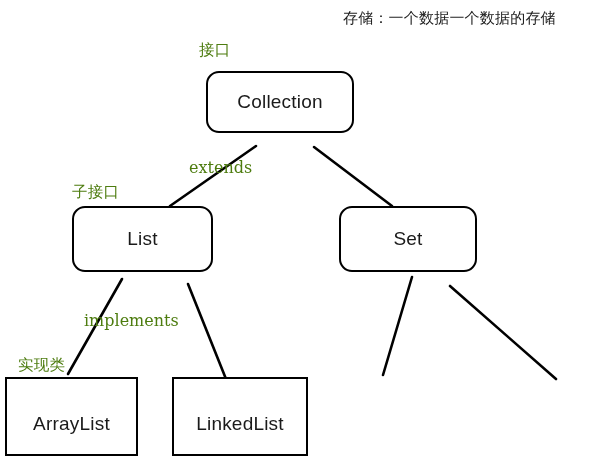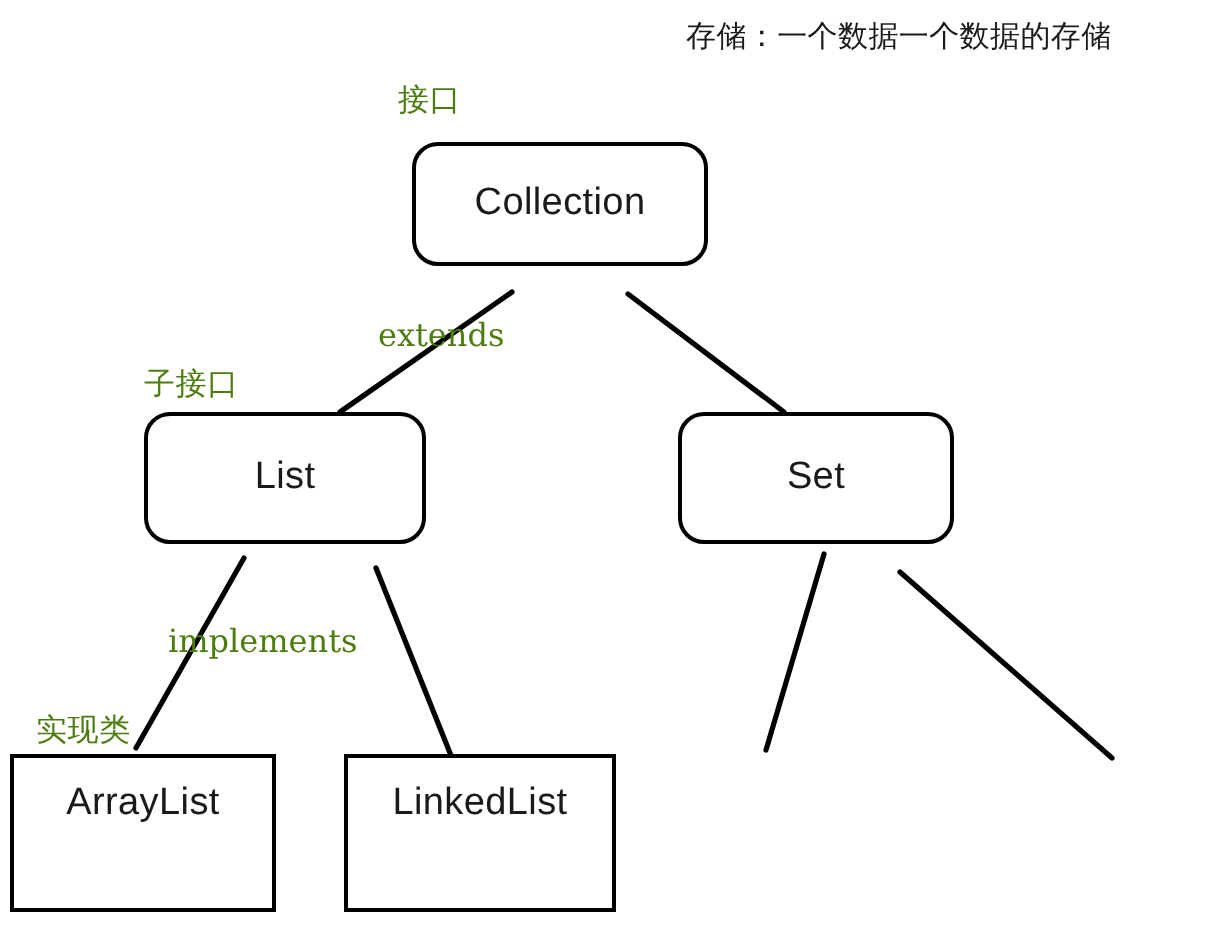--- a/index.html
+++ b/index.html
@@ -48,21 +48,21 @@
     font-size: 19px;
     letter-spacing: 0.2px;
   }
   .node.rounded {
     border-radius: 13px;
   }
   .node.leaf {
     border-radius: 0;
     border-width: 2.6px;
     align-items: flex-start;
-    padding-top: 12px;
+    padding-top: 34px;
   }
 
   
   #node-collection { left: 206px; top: 71px;  width: 148px; height: 62px; }
   #node-list       { left: 72px;  top: 206px; width: 141px; height: 66px; }
   #node-set        { left: 327px; top: 206px; width: 138px; height: 66px; margin-left: 12px; }
 
   
   #node-arraylist  { left: 5px;   top: 377px; width: 133px; height: 79px; }
   #node-linkedlist { left: 172px; top: 377px; width: 136px; height: 79px; }

